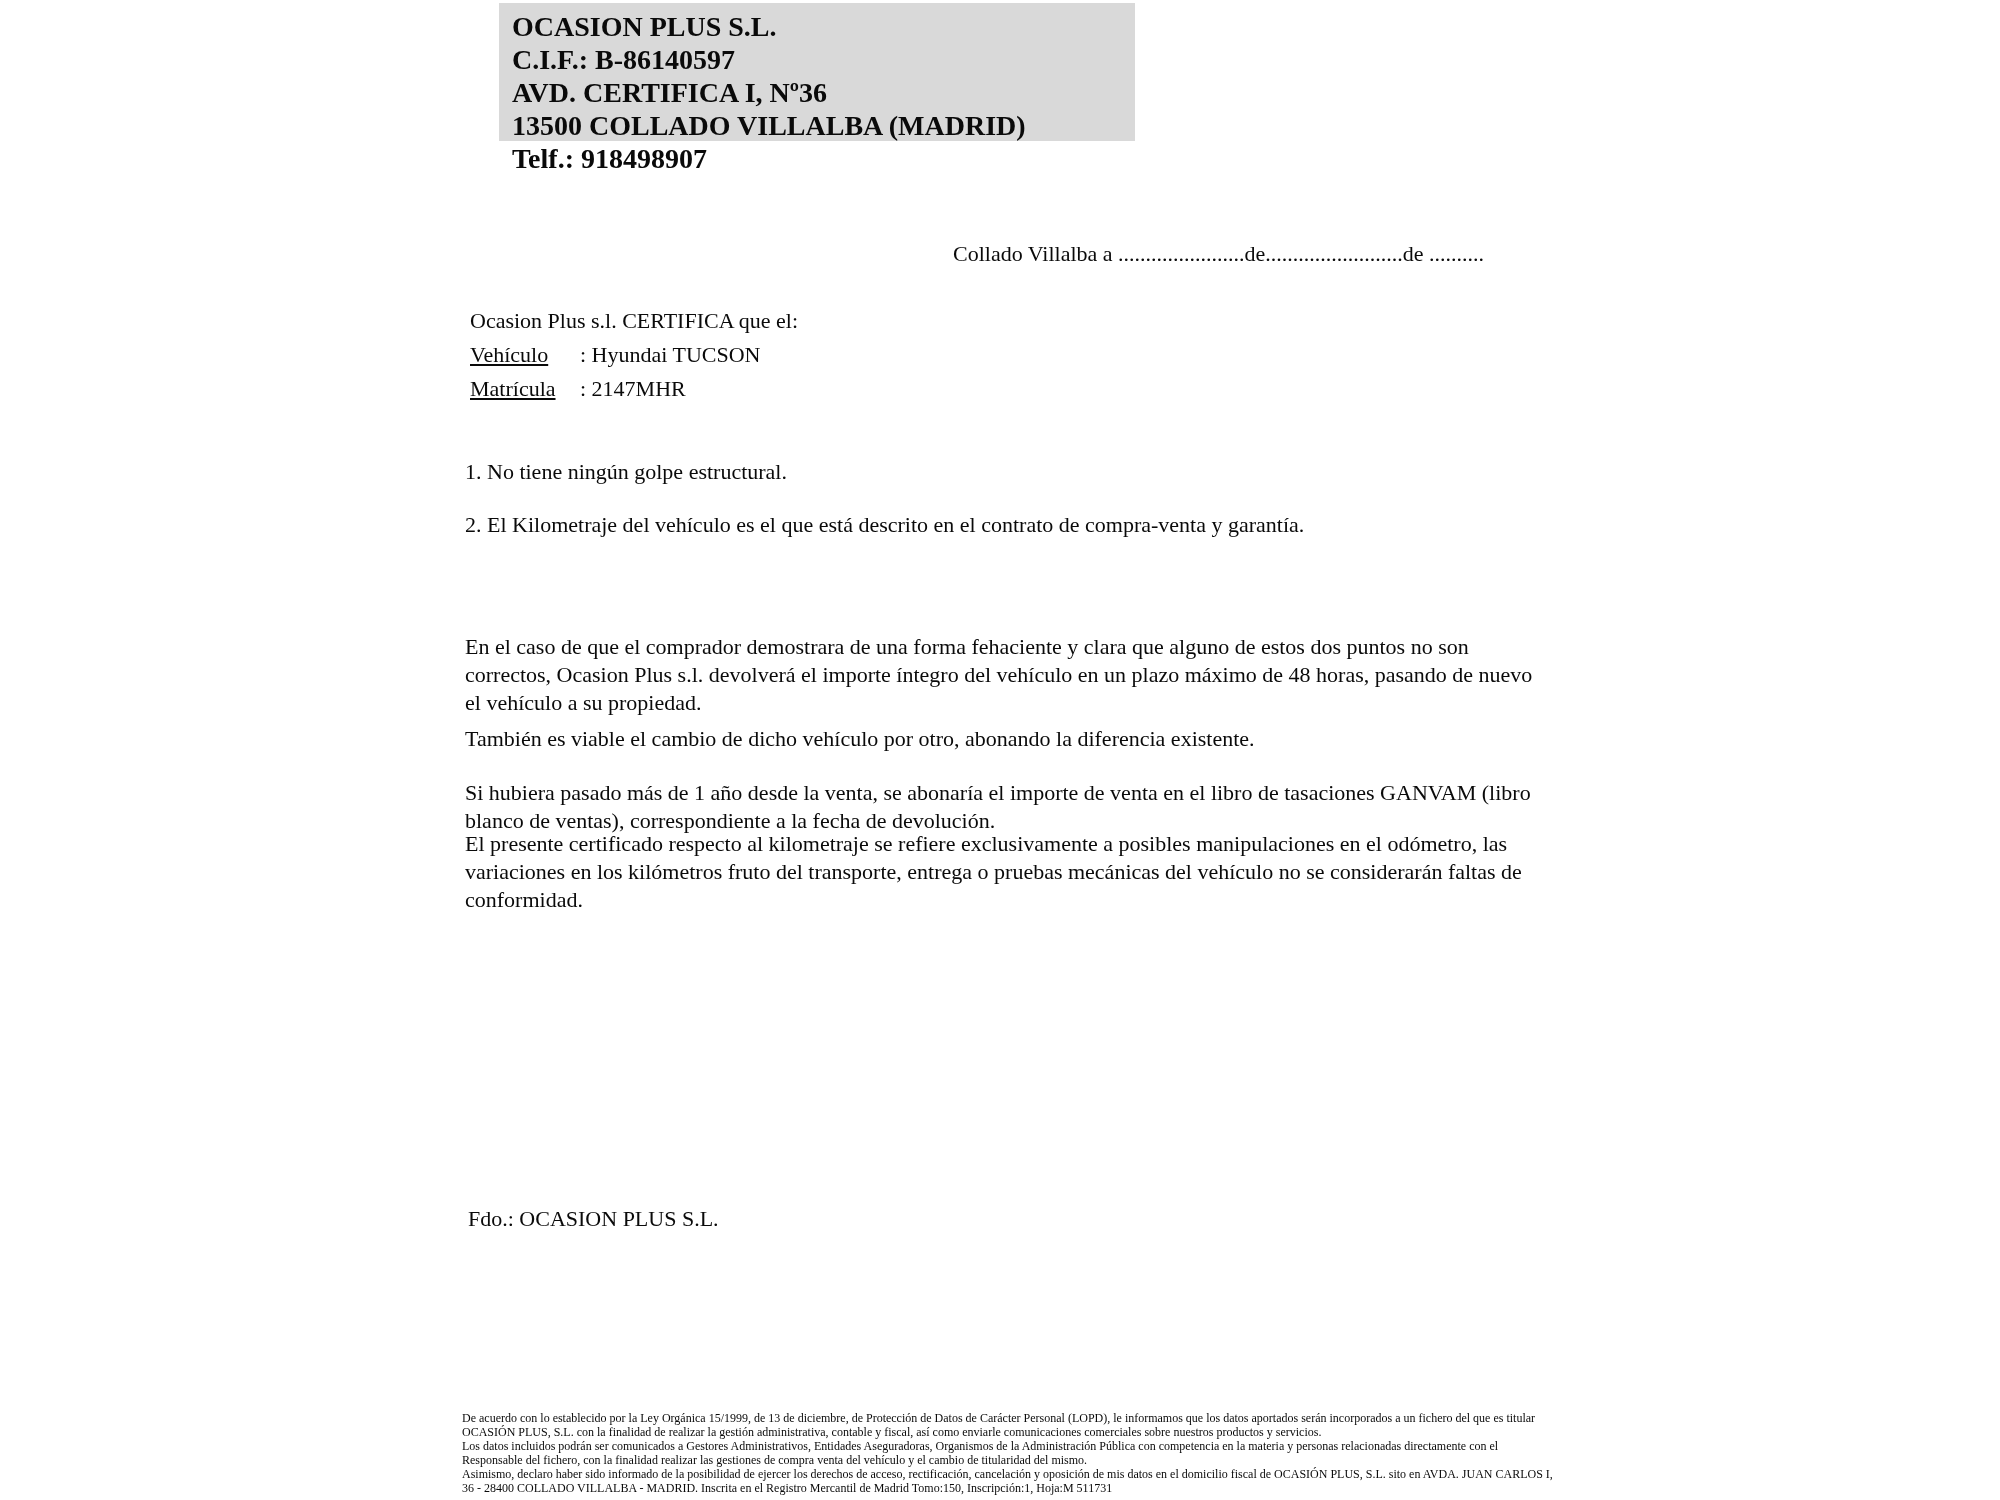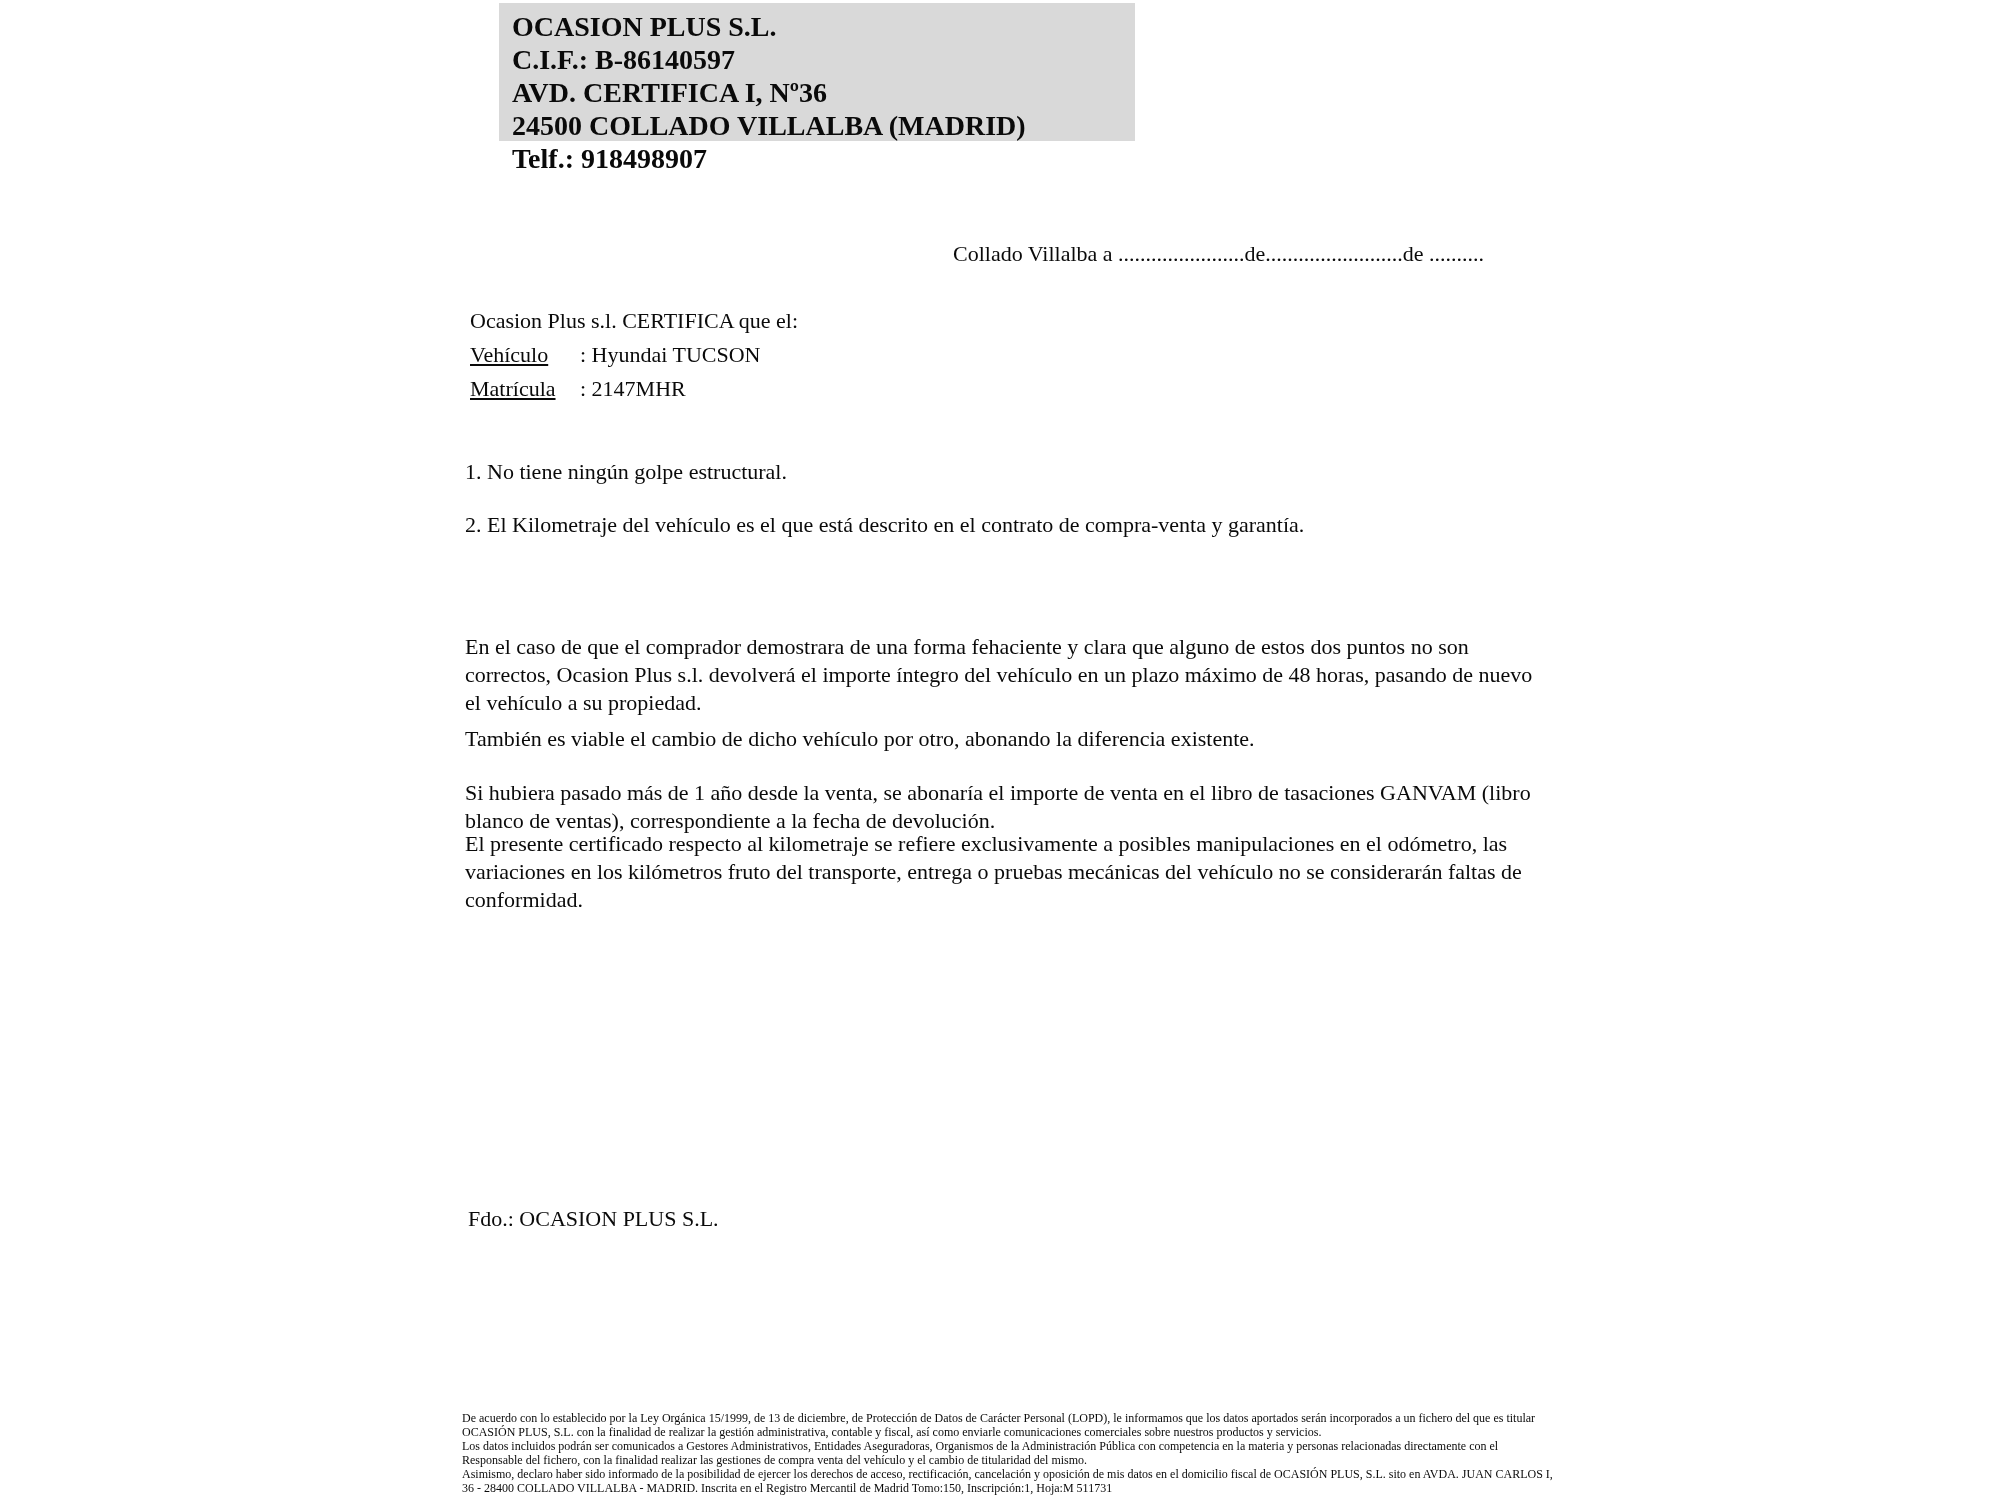--- a/index.html
+++ b/index.html
@@ -106,21 +106,21 @@
 </style>
 </head>
 <body>
 
 <div class="page">
 
   <div class="header-box">
     <div class="hline">OCASION PLUS S.L.</div>
     <div class="hline">C.I.F.: B-86140597</div>
     <div class="hline">AVD. CERTIFICA I, Nº36</div>
-    <div class="hline">24500 COLLADO VILLALBA (MADRID)</div>
+    <div class="hline">13500 COLLADO VILLALBA (MADRID)</div>
     <div class="hline">Telf.: 918498907</div>
   </div>
 
   <div class="date-line">Collado Villalba a .......................de.........................de ..........</div>
 
   <div class="cert-block">
     <div class="row">Ocasion Plus s.l. CERTIFICA que el:</div>
     <div class="row">
       <span class="cert-label">Vehículo</span><span>: Hyundai TUCSON</span>
     </div>

